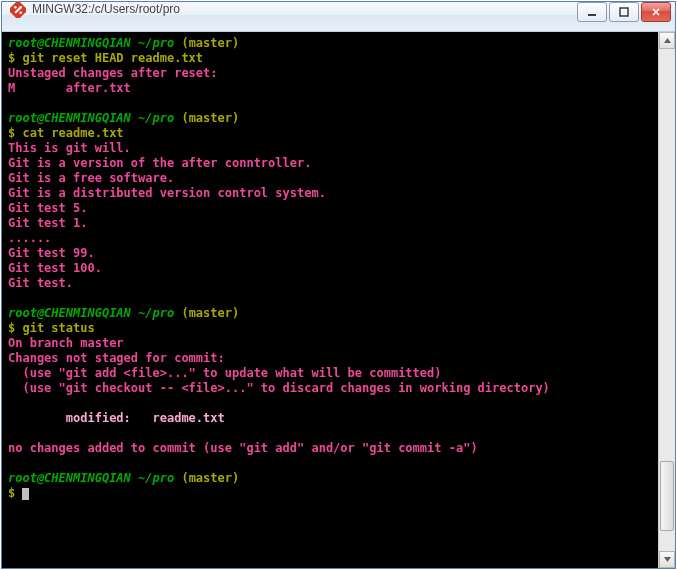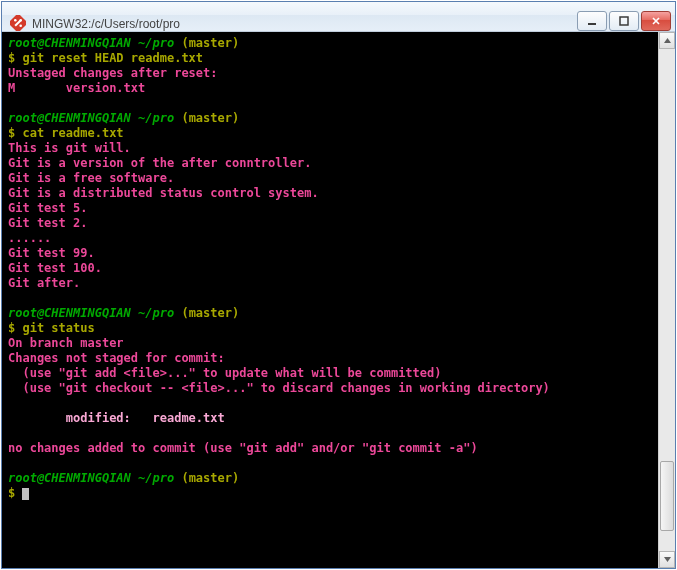--- a/index.html
+++ b/index.html
@@ -17,21 +17,21 @@
     border: 1px solid #5a7fb0;
     display: flex;
     flex-direction: column;
     background: #fff;
   }
   .titlebar {
     height: 30px;
     background: linear-gradient(to bottom, #f5f9fd 0%, #e8f0f8 45%, #dde8f3 46%, #e6eff8 100%);
     border-bottom: 1px solid #c0cddc;
     display: flex;
-    align-items: flex-end;
+    align-items: flex-start;
     padding: 0 4px;
   }
   .app-icon {
     width: 16px;
     height: 16px;
     margin: 0 6px 0 4px;
     flex-shrink: 0;
   }
   .app-icon svg { display: block; }
   .title-text {
@@ -152,34 +152,34 @@
           <line x1="8" y1="2" x2="2" y2="8" stroke="#fff" stroke-width="1.6"></line>
         </svg>
       </div>
     </div>
   </div>
 
   <div class="terminal-area">
     <div class="terminal" id="term"><span class="prompt">root@CHENMINGQIAN ~/pro</span> <span class="branch">(master)</span>
 <span class="cmd">$ </span><span class="cmd">git reset HEAD readme.txt</span>
 <span class="out-green">Unstaged changes after reset:</span>
-<span class="out-green">M       version.txt</span>
+<span class="out-green">M       after.txt</span>
 
 <span class="prompt">root@CHENMINGQIAN ~/pro</span> <span class="branch">(master)</span>
 <span class="cmd">$ </span><span class="cmd">cat readme.txt</span>
 <span class="out-green">This is git will.</span>
 <span class="out-green">Git is a version of the after conntroller.</span>
 <span class="out-green">Git is a free software.</span>
-<span class="out-green">Git is a distributed status control system.</span>
+<span class="out-green">Git is a distributed version control system.</span>
 <span class="out-green">Git test 5.</span>
-<span class="out-green">Git test 2.</span>
+<span class="out-green">Git test 1.</span>
 <span class="out-green">......</span>
 <span class="out-green">Git test 99.</span>
 <span class="out-green">Git test 100.</span>
-<span class="out-green">Git after.</span>
+<span class="out-green">Git test.</span>
 
 <span class="prompt">root@CHENMINGQIAN ~/pro</span> <span class="branch">(master)</span>
 <span class="cmd">$ </span><span class="cmd">git status</span>
 <span class="out-green">On branch master</span>
 <span class="out-green">Changes not staged for commit:</span>
 <span class="out-green">  (use "git add &lt;file&gt;..." to update what will be committed)</span>
 <span class="out-green">  (use "git checkout -- &lt;file&gt;..." to discard changes in working directory)</span>
 <span class="out-green"></span>
 <span class="out-red">        modified:   readme.txt</span>
 <span class="out-green"></span>

